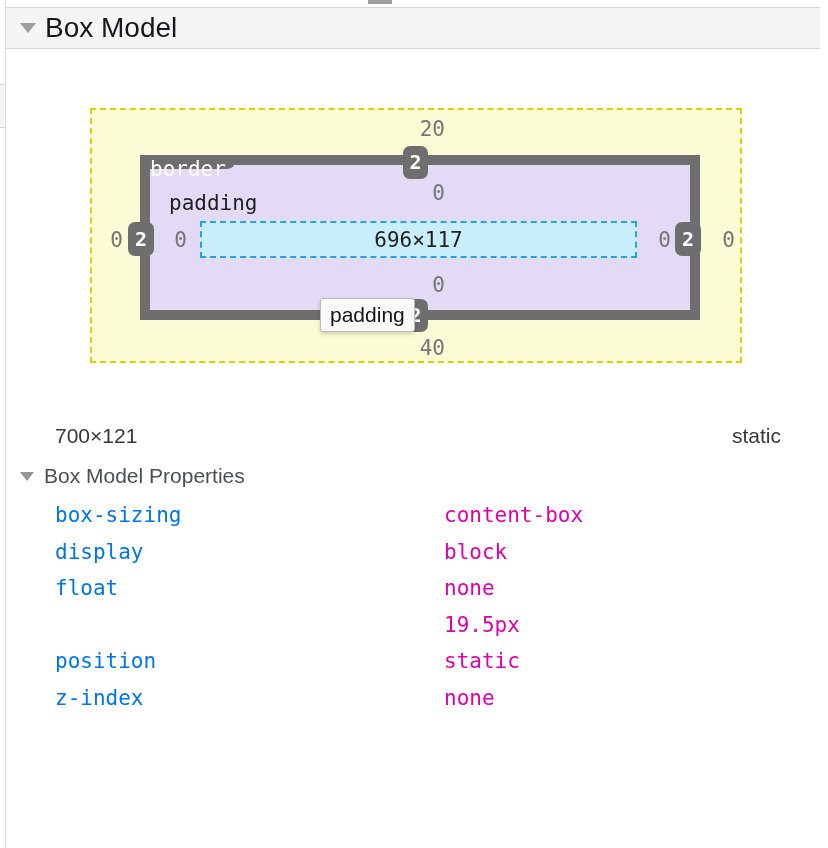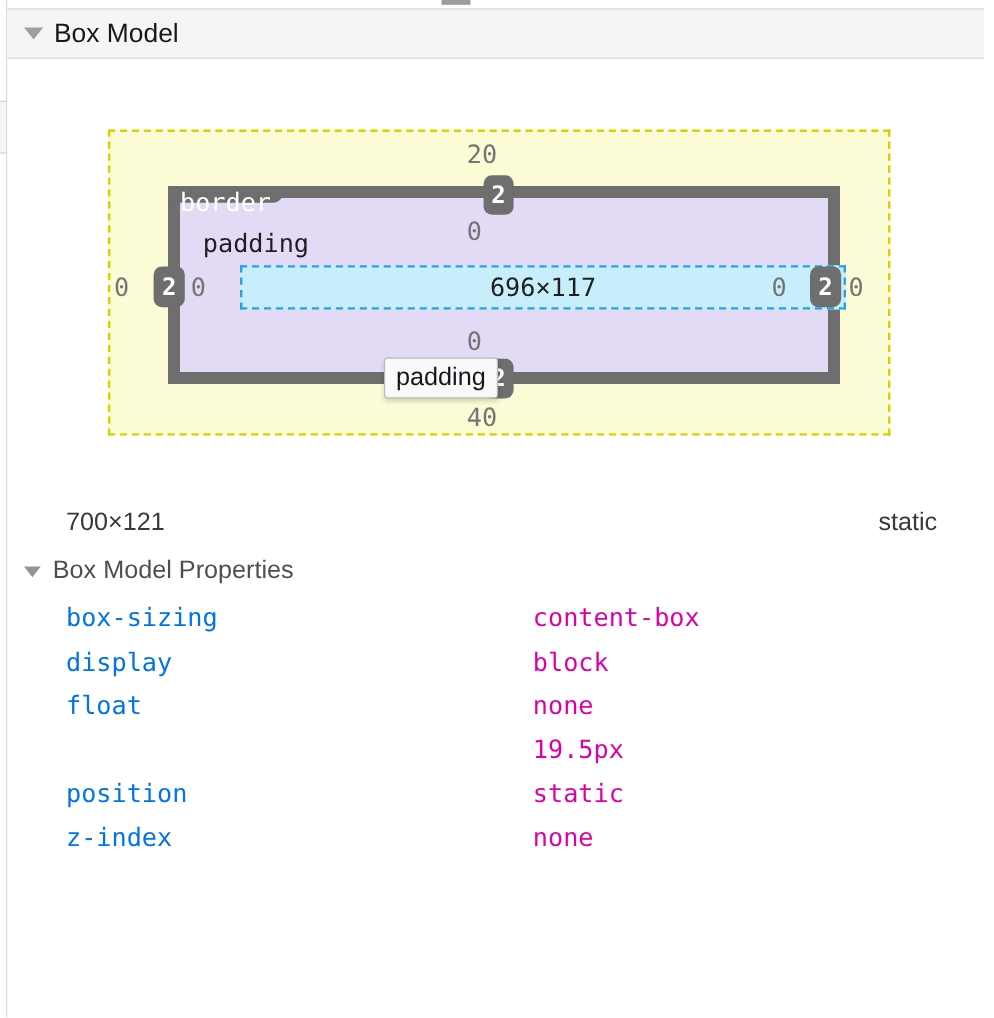--- a/index.html
+++ b/index.html
@@ -27,54 +27,54 @@
     display:flex; align-items:center;
     cursor:default;
   }
   .tri-down {
     width:0; height:0;
     border-left:8px solid transparent;
     border-right:8px solid transparent;
     border-top:10px solid #9e9e9e;
   }
   .panel-header .tri-down { margin-left:14px; }
-  .panel-title { margin-left:9px; font-size:22px; color:#18181a; }
+  .panel-title { margin-left:9px; font-size:28px; color:#18181a; }
 
   
   .margin-box {
     position:absolute; left:90px; top:108px; width:652px; height:255px;
     background:var(--margin-fill);
     border:2px dashed var(--margin-edge);
   }
   .border-box {
     position:absolute; left:140px; top:155px; width:560px; height:165px;
     background:var(--border-fill);
   }
   .padding-box {
     position:absolute; left:150px; top:165px; width:540px; height:145px;
     background:var(--padding-fill);
   }
   .content-box {
-    position:absolute; left:200px; top:221px; width:505px; height:37px;
+    position:absolute; left:200px; top:221px; width:437px; height:37px;
     background:var(--content-fill);
     border:2px dashed var(--content-edge);
     display:flex; align-items:center; justify-content:center;
     font-size:21px; color:#1f1f1f;
   }
   .region-label { position:absolute; font-size:21px; color:#1f1f1f; line-height:24px; }
   .lbl-margin  { left:102px; top:121px; }
   .lbl-padding { left:169px; top:191px; }
   .border-badge-label {
     position:absolute; left:140px; top:155px; height:14px;
     padding:0 10px; line-height:29px;
     background:var(--border-fill); color:#ffffff;
     font-size:21px; border-radius:0 0 9px 0;
   }
   .bm-val {
-    position:absolute; width:56px; text-align:left;
+    position:absolute; width:56px; text-align:right;
     font-size:21px; color:var(--value-text); line-height:24px;
     cursor:default;
   }
   .bm-val.narrow { width:28px; }
   .v-margin-top    { left:389px; top:117px; }
   .v-padding-top   { left:389px; top:181px; }
   .v-padding-bottom{ left:389px; top:273px; }
   .v-margin-bottom { left:389px; top:336px; }
   .v-margin-left   { left:95px;  top:228px; }
   .v-padding-left  { left:159px; top:228px; }

